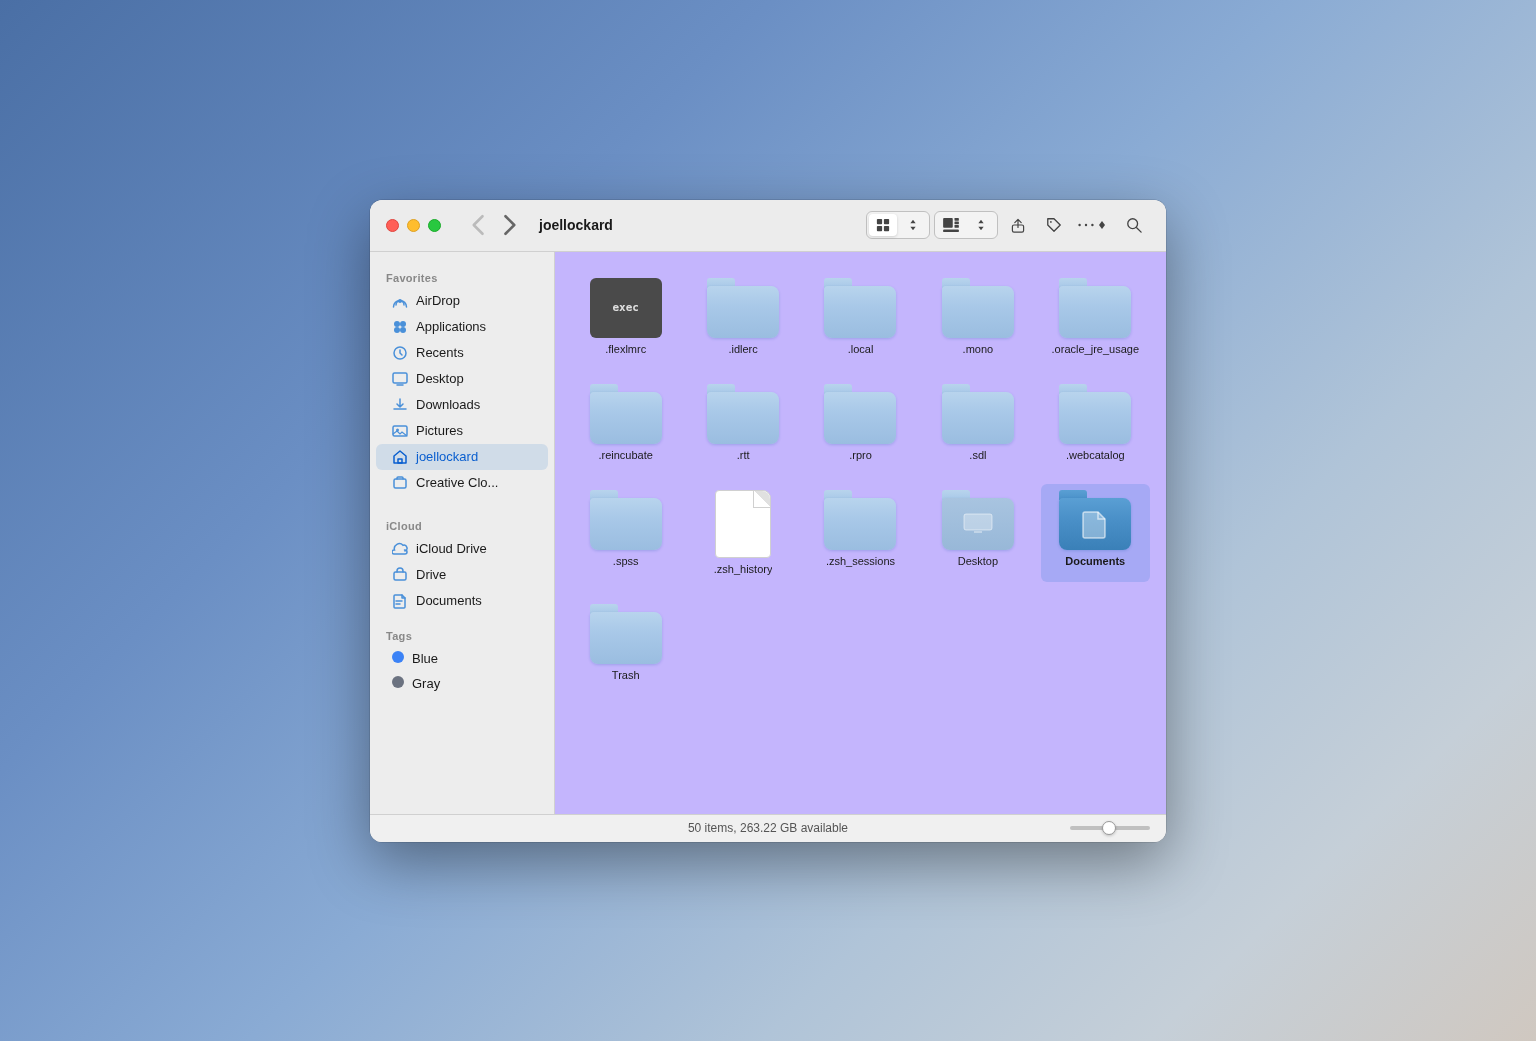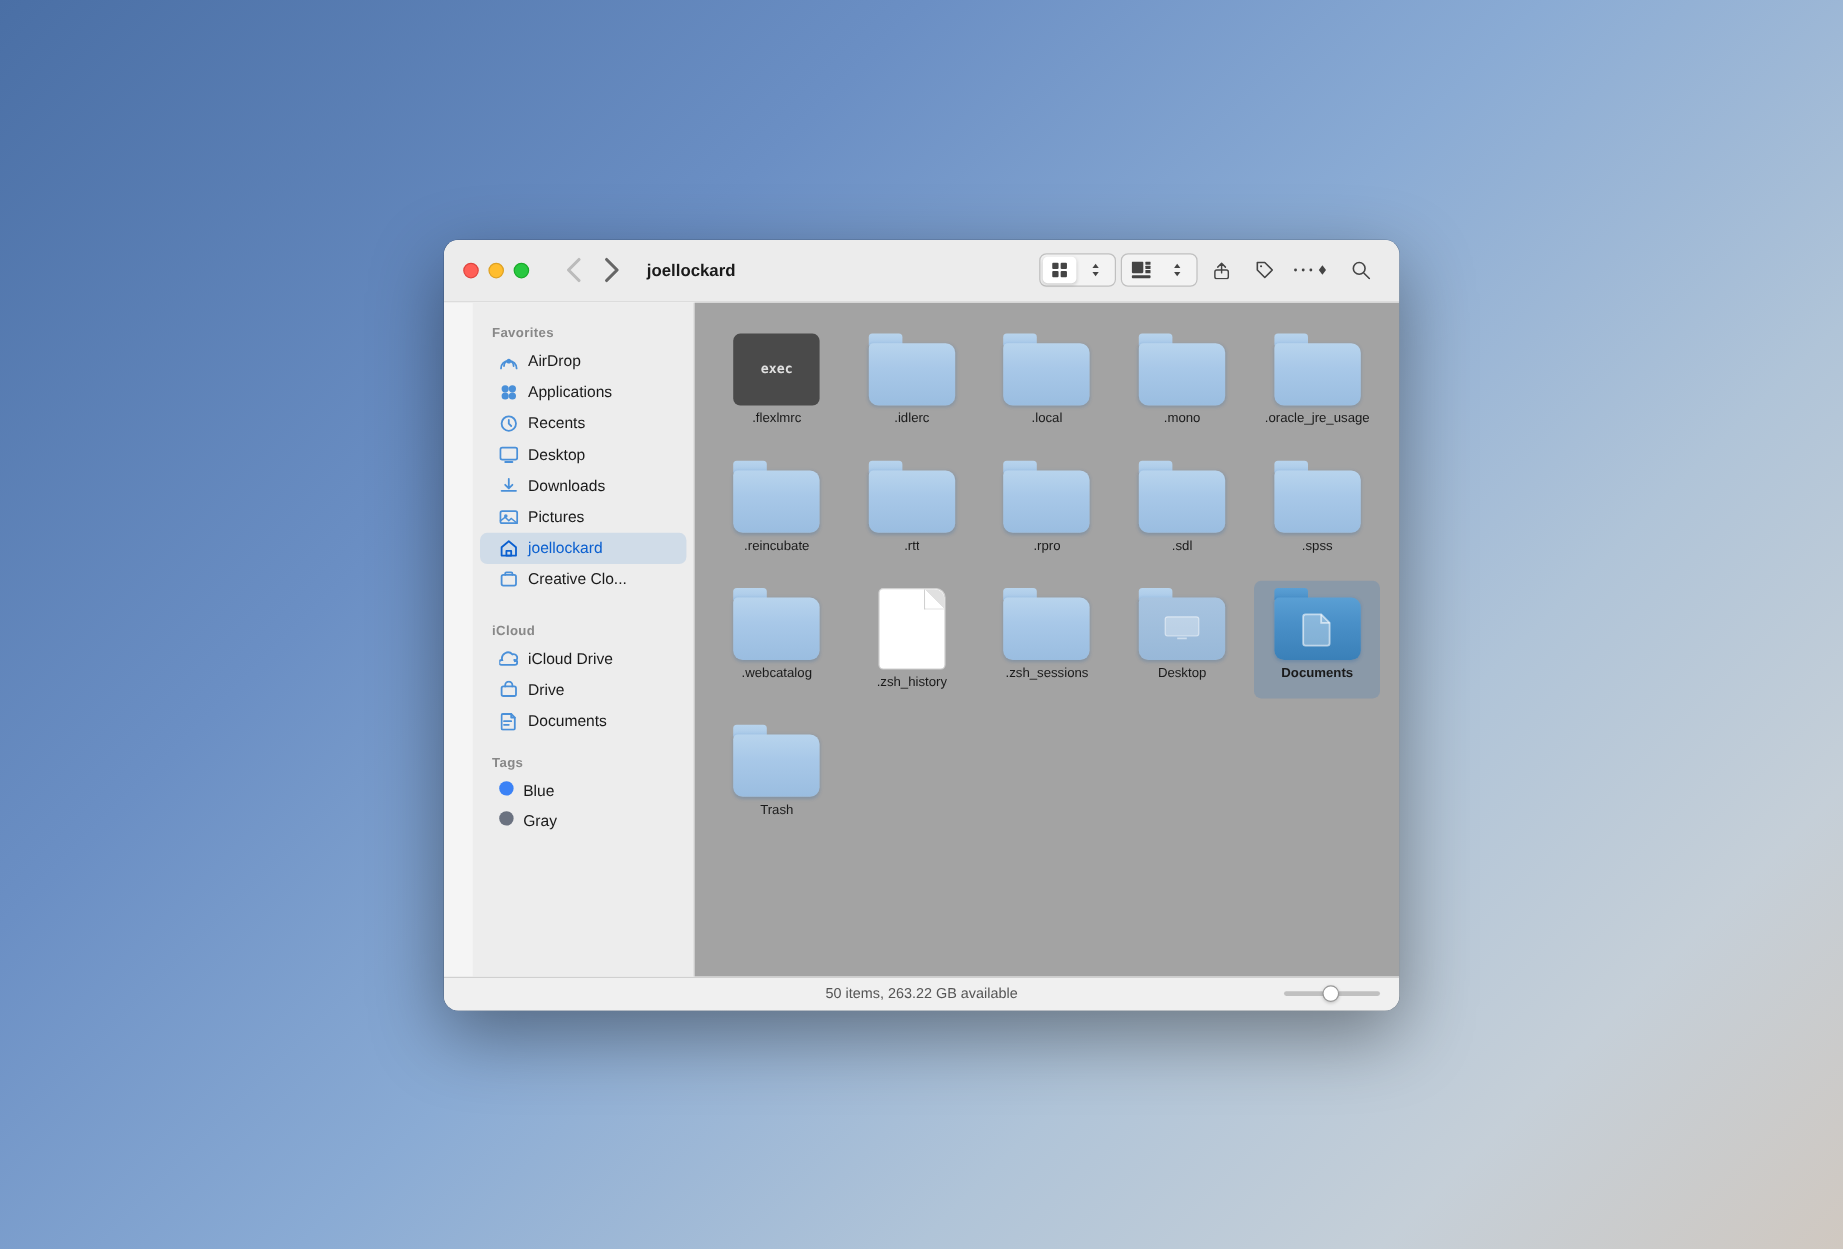--- a/index.html
+++ b/index.html
@@ -112,21 +112,20 @@
       justify-content: center;
       color: #444;
       font-size: 12px;
     }
     .view-btn.active { background: white; box-shadow: 0 1px 3px rgba(0,0,0,0.15); }
     
     .content-area {
       display: flex;
       flex: 1;
       overflow: hidden;
-      padding-left: 24px;
     }
     
     .sidebar {
       width: 185px;
       background: rgba(236,236,236,0.95);
       border-right: 1px solid #d0d0d0;
       padding: 12px 0;
       overflow-y: auto;
       flex-shrink: 0;
     }
@@ -162,21 +161,21 @@
       width: 12px;
       height: 12px;
       border-radius: 50%;
       flex-shrink: 0;
     }
     
     .file-grid {
       flex: 1;
       overflow-y: auto;
       padding: 20px 16px;
-      background: #a3a3a3;
+      background: #c4b5fd;
       display: grid;
       grid-template-columns: repeat(5, 1fr);
       gap: 16px 8px;
       align-content: start;
     }
     .file-item {
       display: flex;
       flex-direction: column;
       align-items: center;
       cursor: pointer;
@@ -618,29 +617,29 @@
           <div class="folder-body"></div>
         </div>
         <span class="file-name">.sdl</span>
       </div>
 
       <div class="file-item">
         <div class="folder-icon">
           <div class="folder-tab"></div>
           <div class="folder-body"></div>
         </div>
+        <span class="file-name">.webcatalog</span>
+      </div>
+
+      <div class="file-item">
+        <div class="folder-icon">
+          <div class="folder-tab"></div>
+          <div class="folder-body"></div>
+        </div>
         <span class="file-name">.spss</span>
-      </div>
-
-      <div class="file-item">
-        <div class="folder-icon">
-          <div class="folder-tab"></div>
-          <div class="folder-body"></div>
-        </div>
-        <span class="file-name">.webcatalog</span>
       </div>
 
       <div class="file-item">
         <div class="file-icon"></div>
         <span class="file-name">.zsh_history</span>
       </div>
 
       <div class="file-item">
         <div class="folder-icon">
           <div class="folder-tab"></div>

